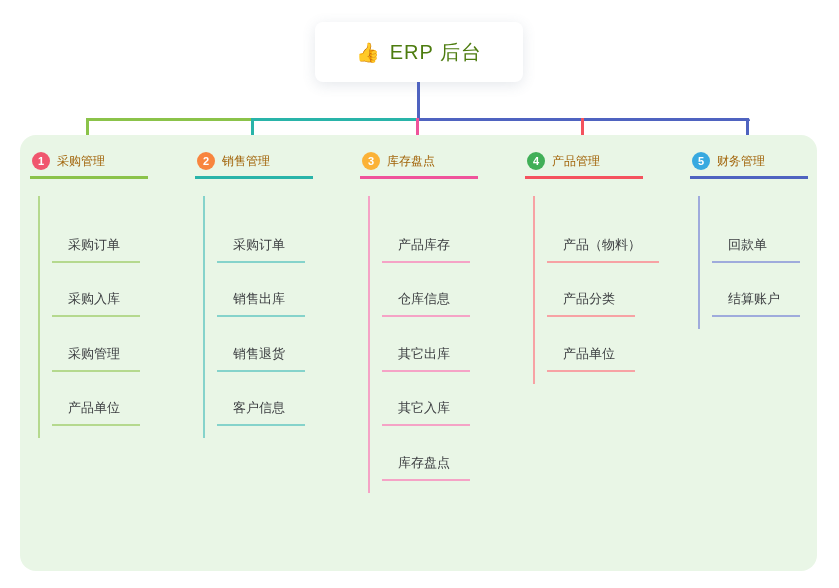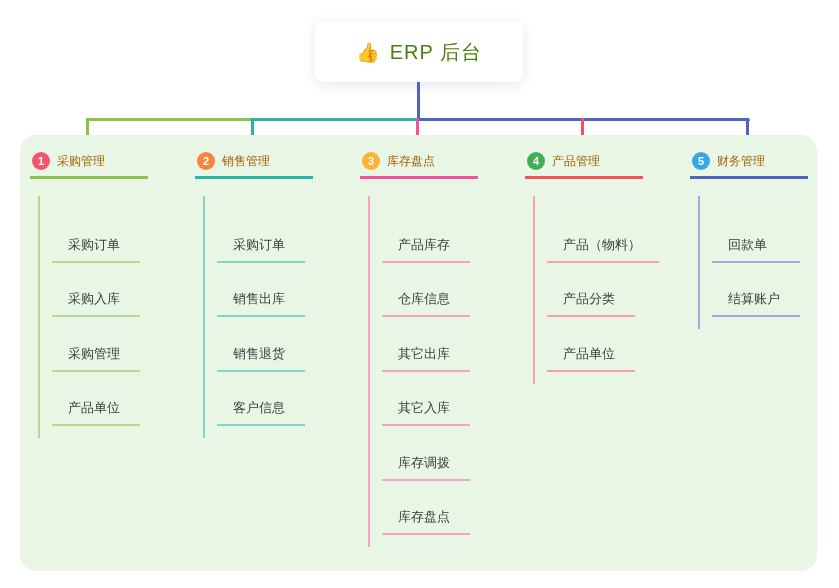--- a/index.html
+++ b/index.html
@@ -119,21 +119,20 @@
     <div class="col col-3" style="--c: #ef539b; --light: #f5a3c6; --badge: #fbb237;">
       <div class="branch-header">
         <span class="badge">3</span>
         <span class="branch-label">库存盘点</span>
       </div>
       <ul class="children">
         <li class="child">产品库存</li>
         <li class="child">仓库信息</li>
         <li class="child">其它出库</li>
         <li class="child">其它入库</li>
-        <li class="child">库存调拨</li>
         <li class="child">库存盘点</li>
       </ul>
     </div>
 
     <div class="col col-4" style="--c: #f4525e; --light: #f7a2a4; --badge: #41af58;">
       <div class="branch-header">
         <span class="badge">4</span>
         <span class="branch-label">产品管理</span>
       </div>
       <ul class="children">

